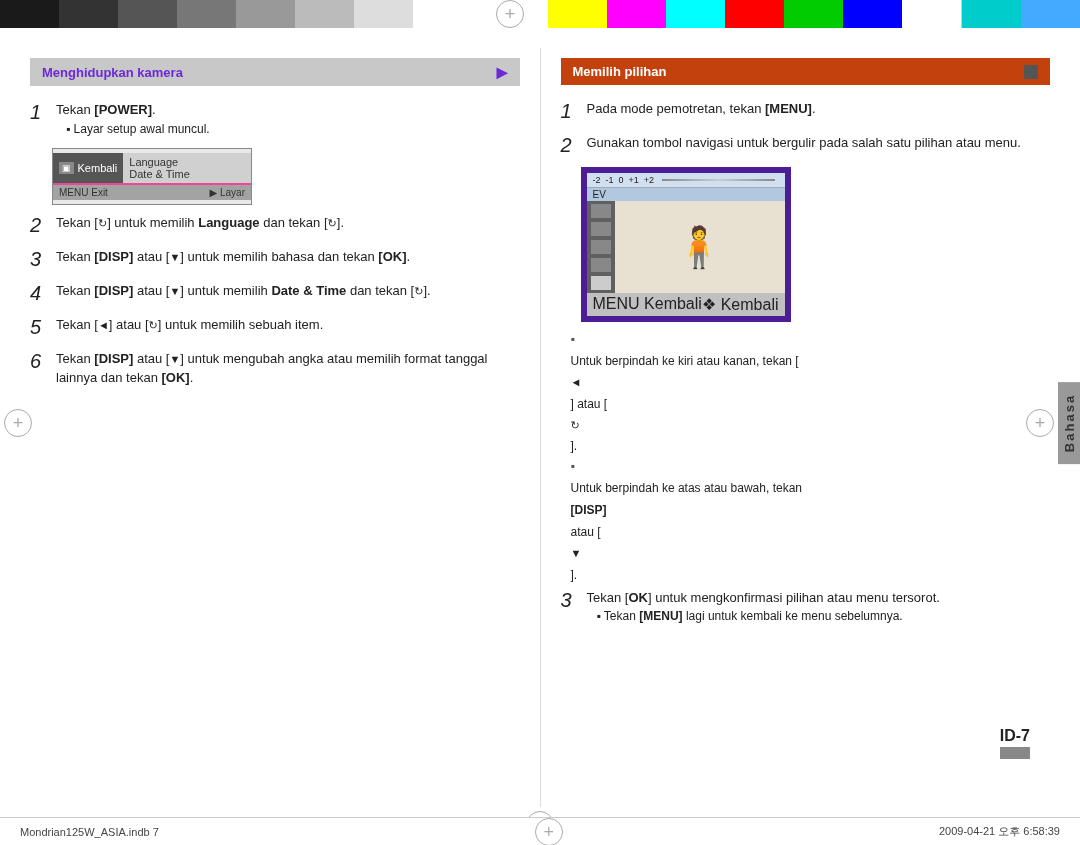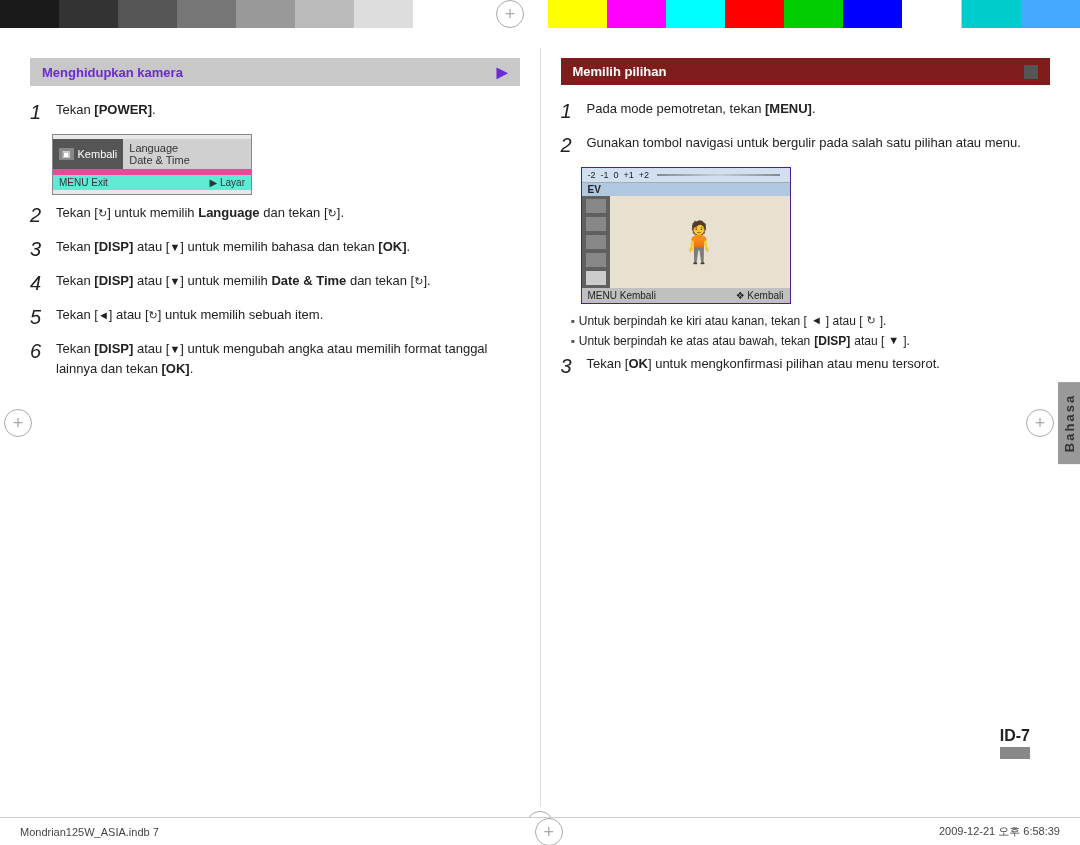--- a/index.html
+++ b/index.html
@@ -95,21 +95,21 @@
       color: #6d28d9;
       margin-bottom: 14px;
       display: flex;
       align-items: center;
       justify-content: space-between;
     }
     .section-header .arrow {
       font-size: 14px;
     }
     .section-header-dark {
-      background: #7f1d1d;
+      background: #c2410c;
       color: #fff;
     }
 
     
     .step {
       display: flex;
       gap: 8px;
       margin-bottom: 10px;
     }
     .step-num {
@@ -160,32 +160,32 @@
       background: #d0d0d0;
       padding: 3px 6px;
       font-size: 11px;
       color: #333;
       flex: 1;
       display: flex;
       flex-direction: column;
       justify-content: center;
     }
     .screen-bottom {
-      border-top: 6px solid #ec4899;
-      background: #5eead4;
+      border-top: 2px solid #ec4899;
+      background: #a3a3a3;
       display: flex;
       justify-content: space-between;
       padding: 2px 6px;
       font-size: 10px;
       color: #333;
     }
 
     
     .menu-screen {
-      border: 1px solid #4c1d95;
+      border: 6px solid #4c1d95;
       width: 210px;
       margin: 8px 0 8px 20px;
       background: #e0e0e0;
     }
     .menu-screen-content {
       display: flex;
     }
     .menu-screen-sidebar {
       width: 28px;
       background: #606060;
@@ -219,33 +219,34 @@
       display: flex;
       gap: 4px;
       align-items: center;
       border-bottom: 1px solid #aaa;
     }
     .menu-screen-footer {
       background: #c0c0c0;
       display: flex;
       justify-content: space-between;
       padding: 2px 6px;
-      font-size: 10px;
+      font-size: 16px;
     }
 
     
     .bullet-list {
       margin: 4px 0 4px 10px;
     }
     .bullet-item {
       display: flex;
       gap: 4px;
       line-height: 1.5;
       margin-bottom: 2px;
       font-size: 12px;
+      flex-direction: column;
     }
     .bullet-item::before {
       content: '▪';
       color: #555;
       flex-shrink: 0;
     }
 
     
     .side-tab {
       position: absolute;
@@ -332,20 +333,21 @@
   <div class="left-panel">
     <div class="section-header">
       <span>Menghidupkan kamera</span>
       <span class="arrow">▶</span>
     </div>
 
     <div class="step">
       <div class="step-num">1</div>
       <div class="step-content">
         Tekan <strong>[POWER]</strong>.
+        <div class="sub-bullet">▪ <span>Layar setup awal muncul.</span></div>
       </div>
     </div>
 
     <div class="camera-screen">
       <div class="camera-screen-inner">
         <div class="screen-row">
           <div class="screen-left">
             <span class="disp-icon">▣</span>
             <span>Kembali</span>
           </div>
@@ -415,21 +417,21 @@
       <div class="step-content">
         Gunakan tombol navigasi untuk bergulir pada salah satu pilihan atau menu.
       </div>
     </div>
 
     <div class="menu-screen">
       <div class="menu-screen-ev">
         <span style="font-size:9px;">-2 &nbsp;-1 &nbsp;0 &nbsp;+1 &nbsp;+2</span>
         <span style="flex:1;height:2px;background:linear-gradient(to right,#888,#ccc,#888);margin:0 4px;"></span>
       </div>
-      <div style="background:#b0c8e0;padding:1px 6px;font-size:10px;font-weight:bold;">EV</div>
+      <div style="background:#b0c8e0;padding:1px 6px;font-size:10px;font-weight:normal;">EV</div>
       <div class="menu-screen-content">
         <div class="menu-screen-sidebar">
           <div class="menu-icon-box"></div>
           <div class="menu-icon-box"></div>
           <div class="menu-icon-box"></div>
           <div class="menu-icon-box"></div>
           <div class="menu-icon-box active"></div>
         </div>
         <div class="menu-screen-main">
 
@@ -448,27 +450,28 @@
       </div>
       <div class="bullet-item">
         Untuk berpindah ke atas atau bawah, tekan <strong>[DISP]</strong> atau [<span style="font-size:11px;">▼</span>].
       </div>
     </div>
 
     <div class="step">
       <div class="step-num">3</div>
       <div class="step-content">
         Tekan [<strong>OK</strong>] untuk mengkonfirmasi pilihan atau menu tersorot.
+        <div class="sub-bullet">▪ Tekan <strong>[MENU]</strong> lagi untuk kembali ke menu sebelumnya.</div>
       </div>
     </div>
 
     <div class="page-number-area">
       <div class="page-number">ID-7</div>
       <div class="page-number-line"></div>
     </div>
   </div>
 </div>
 
 <div class="bottom-bar">
   <span>Mondrian125W_ASIA.indb   7</span>
   <div class="reg-mark" style="position:static;margin:0 auto;"></div>
-  <span>2009-12-21   오후 6:58:39</span>
+  <span>2009-04-21   오후 6:58:39</span>
 </div>
 
 </body></html>

